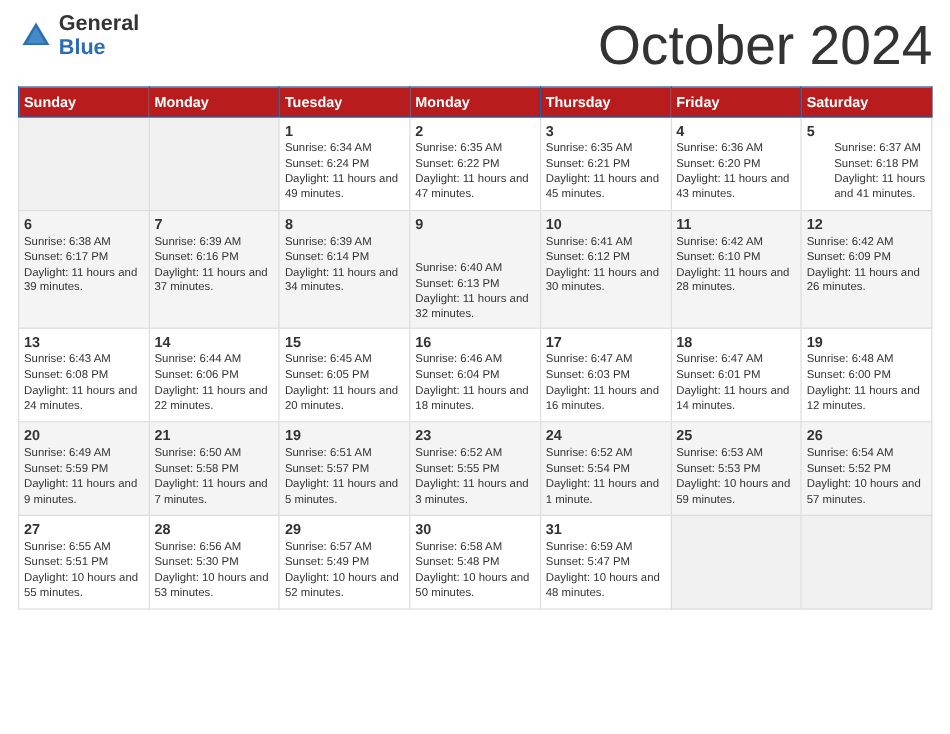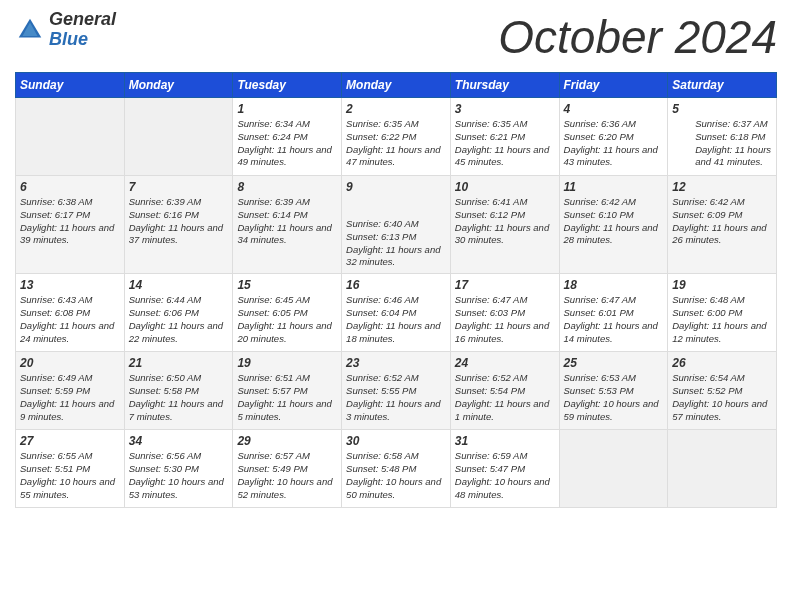--- a/index.html
+++ b/index.html
@@ -6,21 +6,20 @@
     body {
       font-family: Arial, sans-serif;
       background: #fff;
       width: 792px;
       height: 612px;
       overflow: hidden;
     }
     .container {
       width: 792px;
       padding: 10px 15px 5px 15px;
-      font-style: italic;
     }
     .header {
       display: flex;
       justify-content: space-between;
       align-items: flex-start;
       margin-bottom: 8px;
     }
     .logo {
       display: flex;
       align-items: center;
@@ -48,21 +47,21 @@
     .location {
       font-size: 15px;
       color: #555;
     }
     table {
       width: 100%;
       border-collapse: collapse;
       table-layout: fixed;
     }
     thead tr {
-      background-color: #1d4ed8;
+      background-color: #b91c1c;
       color: #fff;
     }
     thead th {
       padding: 5px 4px;
       font-size: 12px;
       font-weight: bold;
       text-align: left;
       border: 1px solid #1a5da5;
     }
     tbody tr {
@@ -292,21 +291,21 @@
           </td>
         </tr>
         <tr>
           <td>
             <span class="day-num">27</span>
             <div class="day-info" style="white-space: pre-line;">Sunrise: 6:55 AM
 Sunset: 5:51 PM
 Daylight: 10 hours and 55 minutes.</div>
           </td>
           <td>
-            <span class="day-num">34</span>
+            <span class="day-num">28</span>
             <div class="day-info" style="white-space: pre-line;">Sunrise: 6:56 AM
 Sunset: 5:30 PM
 Daylight: 10 hours and 53 minutes.</div>
           </td>
           <td>
             <span class="day-num">29</span>
             <div class="day-info" style="white-space: pre-line;">Sunrise: 6:57 AM
 Sunset: 5:49 PM
 Daylight: 10 hours and 52 minutes.</div>
           </td>

